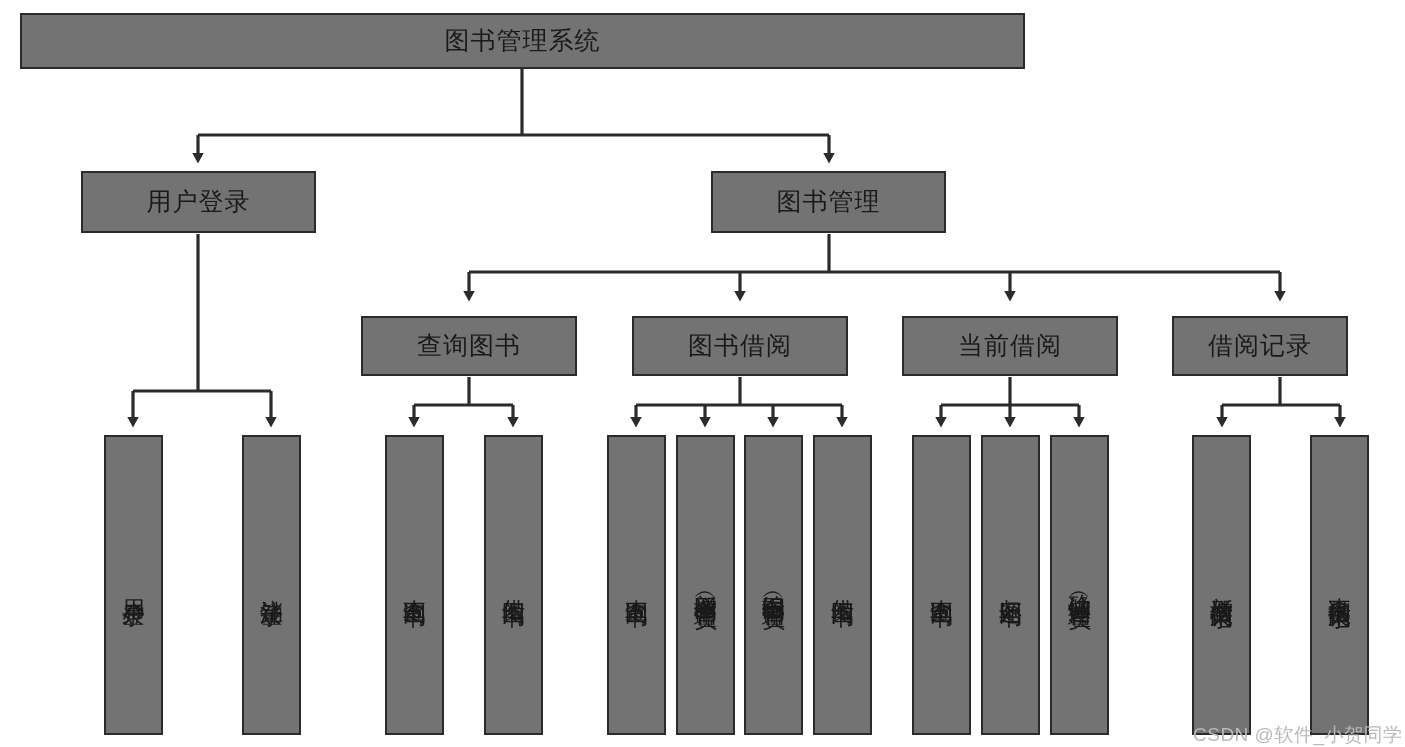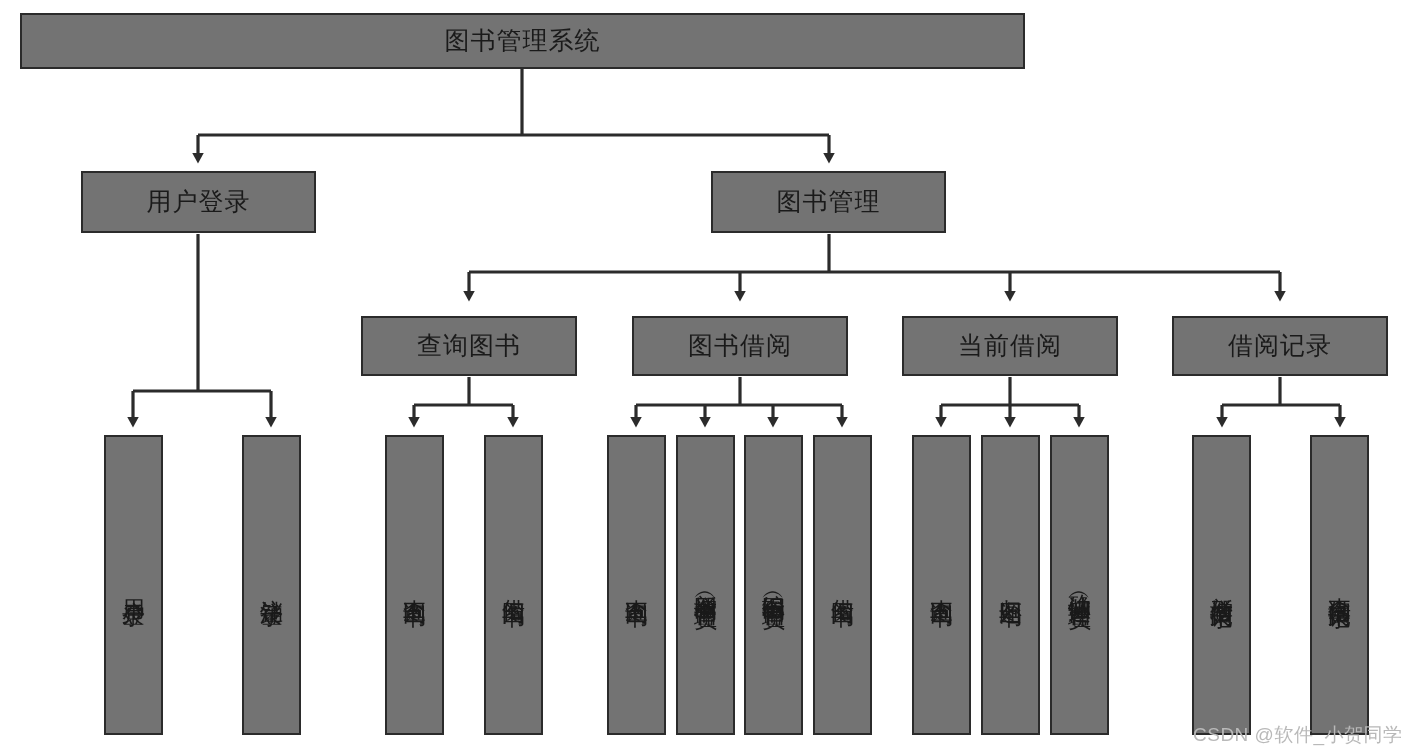--- a/index.html
+++ b/index.html
@@ -133,21 +133,21 @@
 
   <div class="node node-h" style="left:361px; top:316px; width:216px; height:60px;">
     <span class="label">查询图书</span>
   </div>
   <div class="node node-h" style="left:902px; top:316px; width:216px; height:60px;">
     <span class="label">当前借阅</span>
   </div>
   <div class="node node-h" style="left:632px; top:316px; width:216px; height:60px;">
     <span class="label">图书借阅</span>
   </div>
-  <div class="node node-h" style="left:1172px; top:316px; width:216px; height:60px;">
+  <div class="node node-h" style="left:1172px; top:316px; width:176px; height:60px;">
     <span class="label">借阅记录</span>
   </div>
 
   <div class="node node-v" style="left:104px; top:435px; width:59px; height:300px;">
     <span class="label">用户登录</span>
   </div>
   <div class="node node-v" style="left:242px; top:435px; width:59px; height:300px;">
     <span class="label">注销登录</span>
   </div>
 

